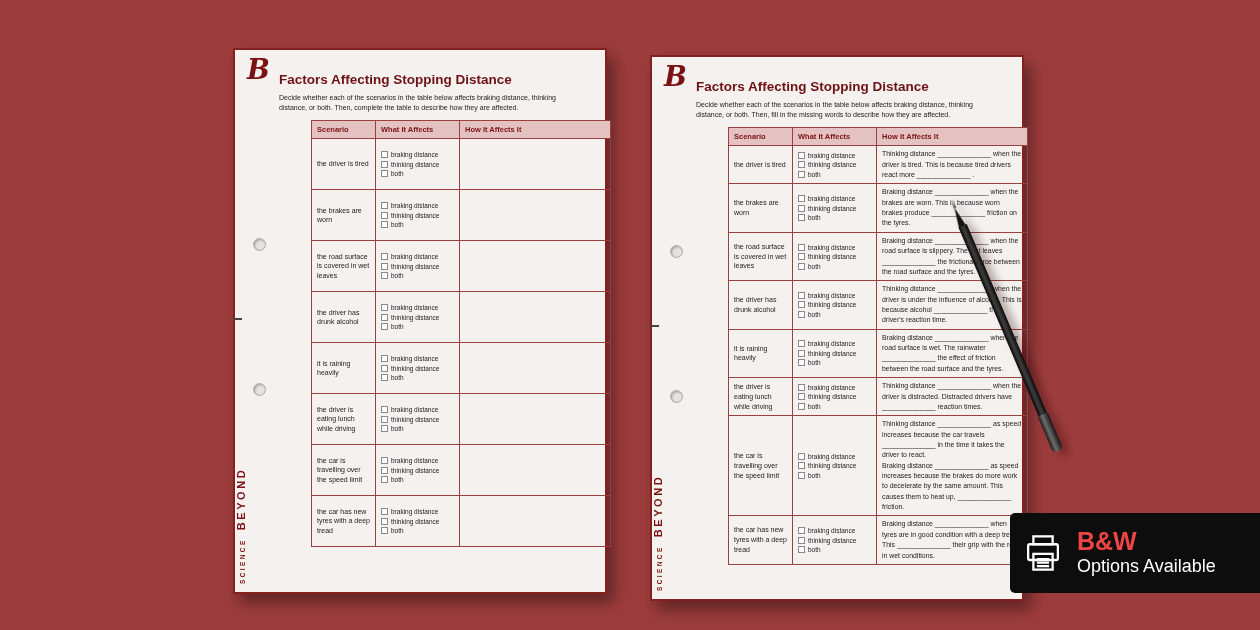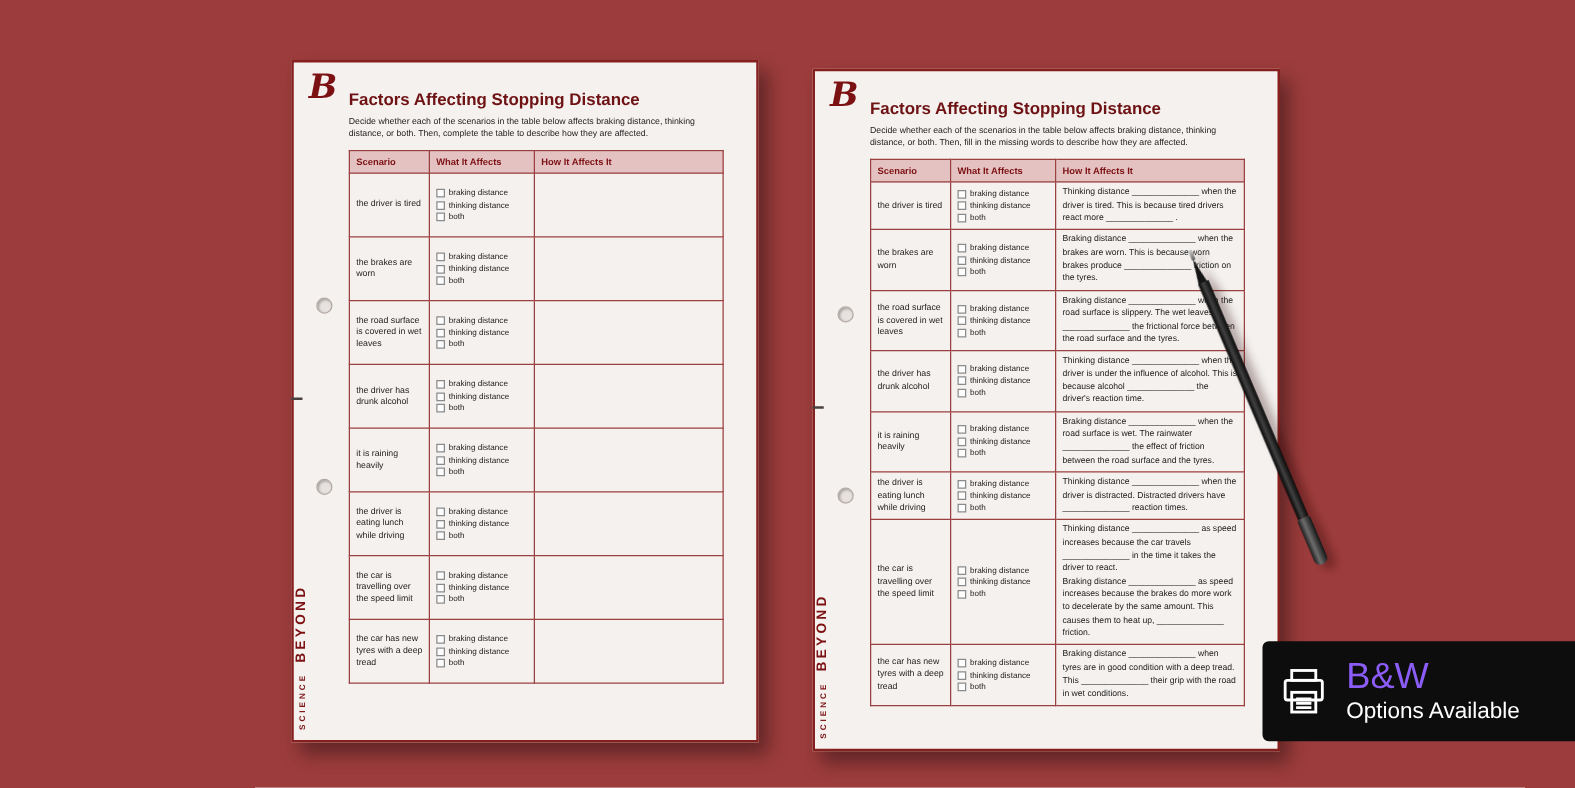--- a/index.html
+++ b/index.html
@@ -24,21 +24,21 @@
 
   .brand{position:absolute;left:10px;bottom:8px;width:220px;height:14px;
          transform-origin:0 100%;transform:rotate(-90deg);white-space:nowrap;}
   .science{font-size:6.5px;letter-spacing:2.4px;color:#7c1113;font-weight:bold;margin-right:8px;}
   .beyond{font-size:11px;letter-spacing:2.6px;color:#7c1113;font-weight:bold;}
 
   .content{position:absolute;left:44px;top:14px;right:26px;}
   .title{font-size:13.5px;color:#6e1214;font-weight:bold;margin:8px 0 6px;}
   .subtitle{font-size:7px;color:#1d1d1d;line-height:1.38;margin:0 0 8px;}
 
-  table.ws{border-collapse:collapse;width:100%;table-layout:fixed;}
+  table.ws{border-collapse:collapse;width:100%;table-layout:fixed;margin-left:32px;}
   table.ws th,table.ws td{border:1px solid #9a4040;}
   table.ws thead th{background:#e4c2c2;color:#7c1113;font-size:7.5px;font-weight:bold;
         text-align:left;padding:4px 5px;}
   col.c-scenario{width:64px}col.c-affects{width:84px}col.c-how{width:auto}
 
   tbody td{vertical-align:middle;box-sizing:border-box;}
   .scenario-cell{font-size:7px;color:#1d1d1d;padding:3px 5px;line-height:1.4;}
   .affects-cell{padding:3px 5px;}
   .how-cell{font-size:6.9px;color:#1d1d1d;padding:3px 5px;line-height:1.5;
         vertical-align:top;white-space:pre-line;}
@@ -59,21 +59,21 @@
        clip-path:polygon(50% 0%,80% 100%,20% 100%);}
   .pen-body{width:9px;height:205px;margin:0 auto;
        background:linear-gradient(90deg,#050505,#404040 45%,#0a0a0a);}
   .pen-cap{width:11px;height:40px;margin:0 auto;border-radius:2px 2px 5px 5px;
        background:linear-gradient(90deg,#1c1c1c,#6d6d6d 40%,#151515);}
 
   
   .badge{position:absolute;right:0;bottom:37px;width:250px;height:80px;background:#0d0d0d;
        display:flex;align-items:center;gap:13px;padding-left:12px;box-sizing:border-box;
        border-radius:5px 0 0 5px;z-index:6;}
-  .badge-title{font-size:29px;font-weight:normal;color:#8b5cf6;line-height:1.1;}
+  .badge-title{font-size:25px;font-weight:bold;color:#ef4444;line-height:1.1;}
   .badge-subtitle{font-size:18px;color:#ffffff;line-height:1.2;text-align:right;}
 </style>
 </head>
 <body>
 
 <div class="scene">
 
   <div class="page" id="page0">
     <span class="hole h1"></span>
     <span class="hole h2"></span>

